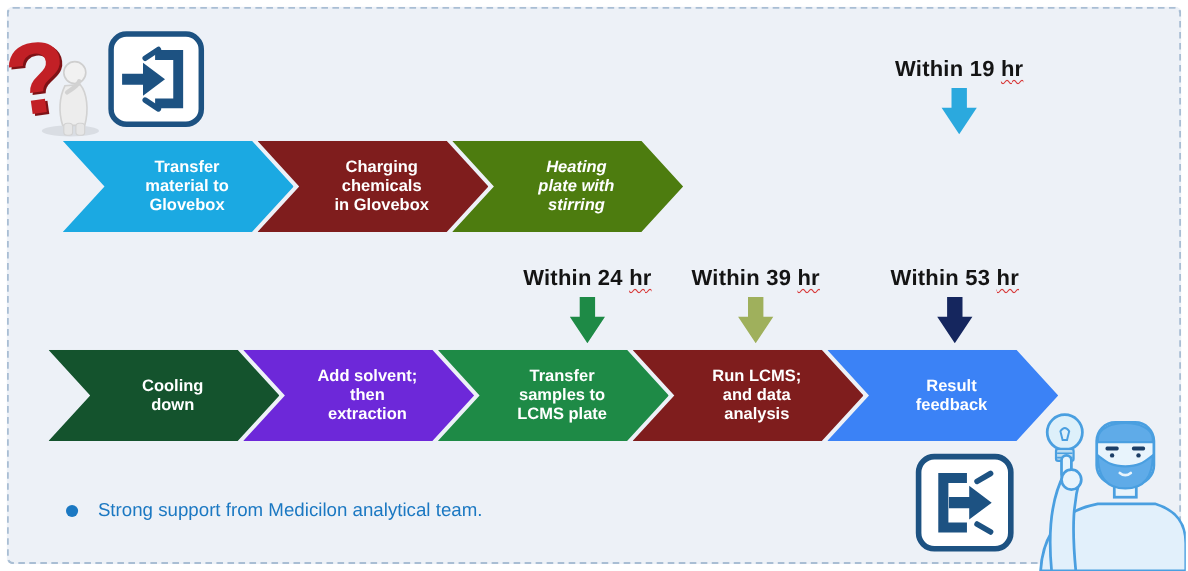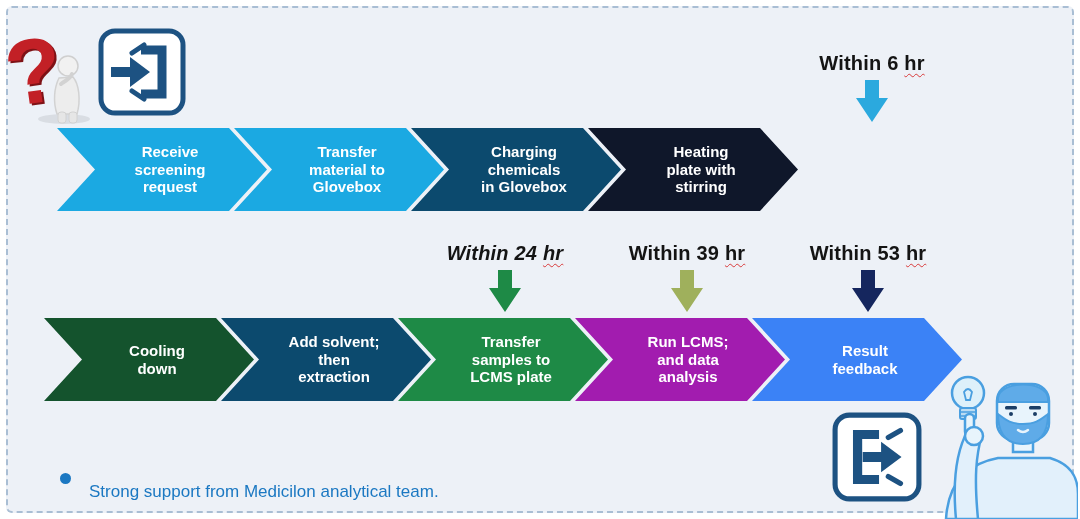--- a/index.html
+++ b/index.html
@@ -37,21 +37,21 @@
     text-decoration-style: wavy;
     text-decoration-color:#d83a3a;
     text-decoration-thickness:1px;
     text-underline-offset:3px;
     text-align:right;
   }
   .time-label svg { display:block; margin:5px auto 0 auto; }
   
   .footnote { position:absolute; left:60px; top:454px; display:flex; align-items:center; }
   .footnote .dot { width:11px; height:11px; border-radius:50%; background:#1b78c2; }
-  .footnote .fn-text { margin-left:18px; font-size:17px; color:#1b78c2;margin-top:28px; }
+  .footnote .fn-text { margin-left:18px; font-size:17px; color:#1b78c2; }
   
   .art { position:absolute; }
 </style>
 </head>
 <body>
 
 <div class="canvas">
   <div class="board"></div>
 
   <svg class="art" style="left:6px; top:24px;" width="92" height="102" viewBox="0 0 92 102">
@@ -105,74 +105,69 @@
   <svg class="art" style="left:831px; top:411px;" width="92" height="92" viewBox="0 0 90 90">
     <rect x="4" y="4" width="82" height="82" rx="14" fill="#ffffff" stroke="#1d5282" stroke-width="5"></rect>
     <path d="M47 23 H26 V67 H47" fill="none" stroke="#1d5282" stroke-width="9"></path>
     <polygon points="31,40 49,40 49,30 69,45 49,60 49,50 31,50" fill="#1d5282"></polygon>
     <line x1="56" y1="26" x2="68" y2="19" stroke="#1d5282" stroke-width="5" stroke-linecap="round"></line>
     <line x1="56" y1="64" x2="68" y2="71" stroke="#1d5282" stroke-width="5" stroke-linecap="round"></line>
   </svg>
 
   <div class="flow-row row1">
     <div class="chevron" style="background: rgb(27, 169, 226);">
-      <div class="stage-label">Receive
-screening
-request</div>
-    </div>
-    <div class="chevron" style="background: rgb(27, 169, 226);">
       <div class="stage-label">Transfer
 material to
 Glovebox</div>
     </div>
-    <div class="chevron" style="background: #0c4a6e;">
+    <div class="chevron" style="background: #7f1d1d;">
       <div class="stage-label">Charging
 chemicals
 in Glovebox</div>
     </div>
-    <div class="chevron" style="background: #0f172a;">
+    <div class="chevron" style="background: #4d7c0f; font-style: italic;">
       <div class="stage-label">Heating
 plate with
 stirring</div>
     </div>
   </div>
 
   <div class="flow-row row2">
     <div class="chevron" style="background: #14532d;">
       <div class="stage-label">Cooling
 down</div>
     </div>
-    <div class="chevron" style="background: #0c4a6e;">
+    <div class="chevron" style="background: #6d28d9;">
       <div class="stage-label">Add solvent;
 then
 extraction</div>
     </div>
     <div class="chevron" style="background: rgb(30, 138, 70);">
       <div class="stage-label">Transfer
 samples to
 LCMS plate</div>
     </div>
-    <div class="chevron" style="background: #a21caf;">
+    <div class="chevron" style="background: #7f1d1d;">
       <div class="stage-label">Run LCMS;
 and data
 analysis</div>
     </div>
     <div class="chevron" style="background: #3b82f6;">
       <div class="stage-label">Result
 feedback</div>
     </div>
   </div>
 
   <div class="time-label" style="left:872px; top:52px;">
-    <div class="tl-text"><span>Within 6</span> <span class="unit">hr</span></div>
+    <div class="tl-text"><span>Within 19</span> <span class="unit">hr</span></div>
     <svg width="36" height="42" viewBox="0 0 36 42">
       <path d="M11 0 H25 V18 H34 L18 42 L2 18 H11 Z" fill="#2ba9de"></path>
     </svg>
   </div>
-  <div class="time-label" style="left:505px; top:242px;font-style:italic;">
+  <div class="time-label" style="left:534px; top:242px;">
     <div class="tl-text"><span>Within 24</span> <span class="unit">hr</span></div>
     <svg width="36" height="42" viewBox="0 0 36 42">
       <path d="M11 0 H25 V18 H34 L18 42 L2 18 H11 Z" fill="#1e8a46"></path>
     </svg>
   </div>
   <div class="time-label" style="left:687px; top:242px;">
     <div class="tl-text"><span>Within 39</span> <span class="unit">hr</span></div>
     <svg width="36" height="42" viewBox="0 0 36 42">
       <path d="M11 0 H25 V18 H34 L18 42 L2 18 H11 Z" fill="#9fb05c"></path>
     </svg>

